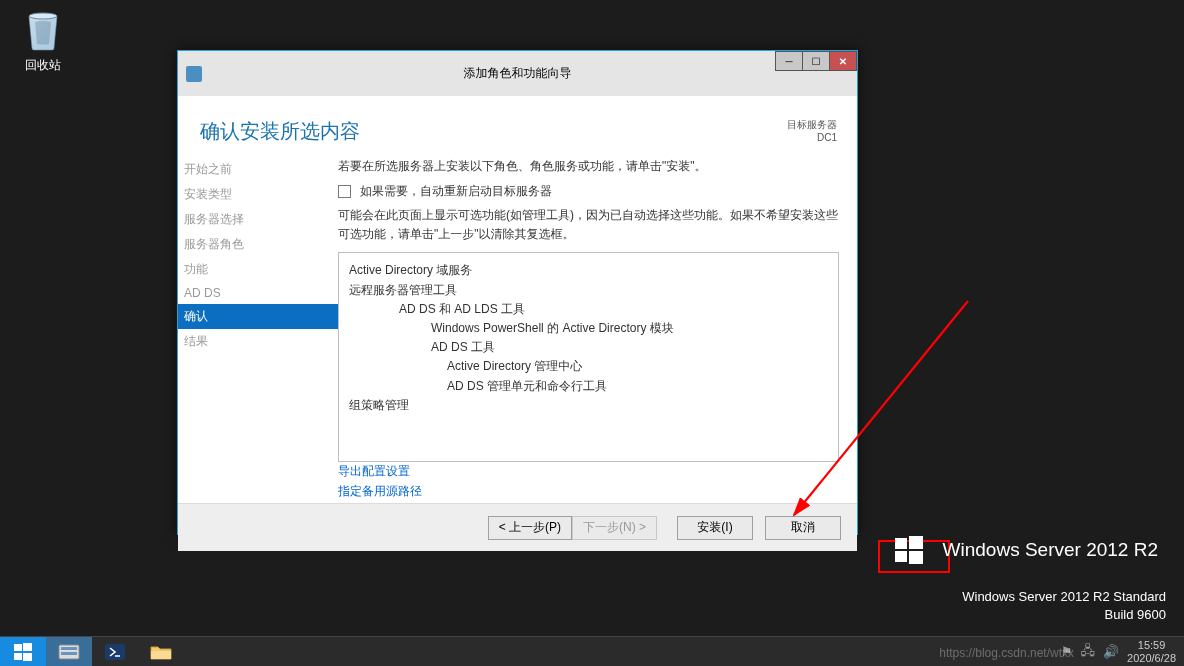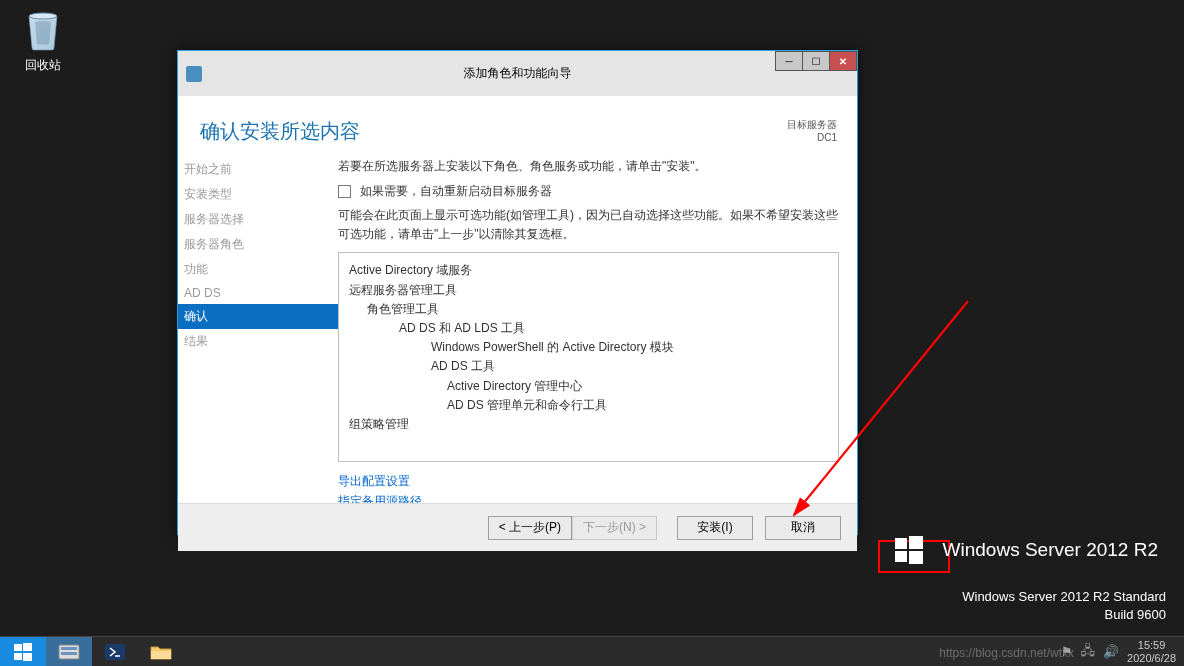--- a/index.html
+++ b/index.html
@@ -141,21 +141,21 @@
       height: 210px;
       padding: 8px 10px;
       overflow: auto;
       line-height: 1.6;
     }
     .feat-l0 { padding-left: 0; }
     .feat-l1 { padding-left: 18px; }
     .feat-l2 { padding-left: 50px; }
     .feat-l3 { padding-left: 82px; }
     .feat-l4 { padding-left: 98px; }
-    .links-block { margin-top: 10px; }
+    .links-block { }
     .link-text { color: #0066cc; font-size: 12px; line-height: 1.6; cursor: pointer; }
     .footer-bar {
       height: 48px;
       background: #eee;
       border-top: 1px solid #dcdcdc;
       display: flex;
       align-items: center;
       justify-content: flex-end;
       padding-right: 16px;
     }
@@ -296,21 +296,20 @@
       <div class="content-area">
         <div class="intro-text">若要在所选服务器上安装以下角色、角色服务或功能，请单击"安装"。</div>
         <div class="checkbox-row">
           <span class="checkbox-box"></span>
           <span>如果需要，自动重新启动目标服务器</span>
         </div>
         <div class="explain-text">可能会在此页面上显示可选功能(如管理工具)，因为已自动选择这些功能。如果不希望安装这些可选功能，请单击"上一步"以清除其复选框。</div>
         <div class="feature-box">
           <div class="feat-l0">Active Directory 域服务</div>
           <div class="feat-l0">远程服务器管理工具</div>
-          <div class="feat-l1">角色管理工具</div>
           <div class="feat-l2">AD DS 和 AD LDS 工具</div>
           <div class="feat-l3">Windows PowerShell 的 Active Directory 模块</div>
           <div class="feat-l3">AD DS 工具</div>
           <div class="feat-l4">Active Directory 管理中心</div>
           <div class="feat-l4">AD DS 管理单元和命令行工具</div>
           <div class="feat-l0">组策略管理</div>
         </div>
         <div class="links-block">
           <div class="link-text">导出配置设置</div>
           <div class="link-text">指定备用源路径</div>

